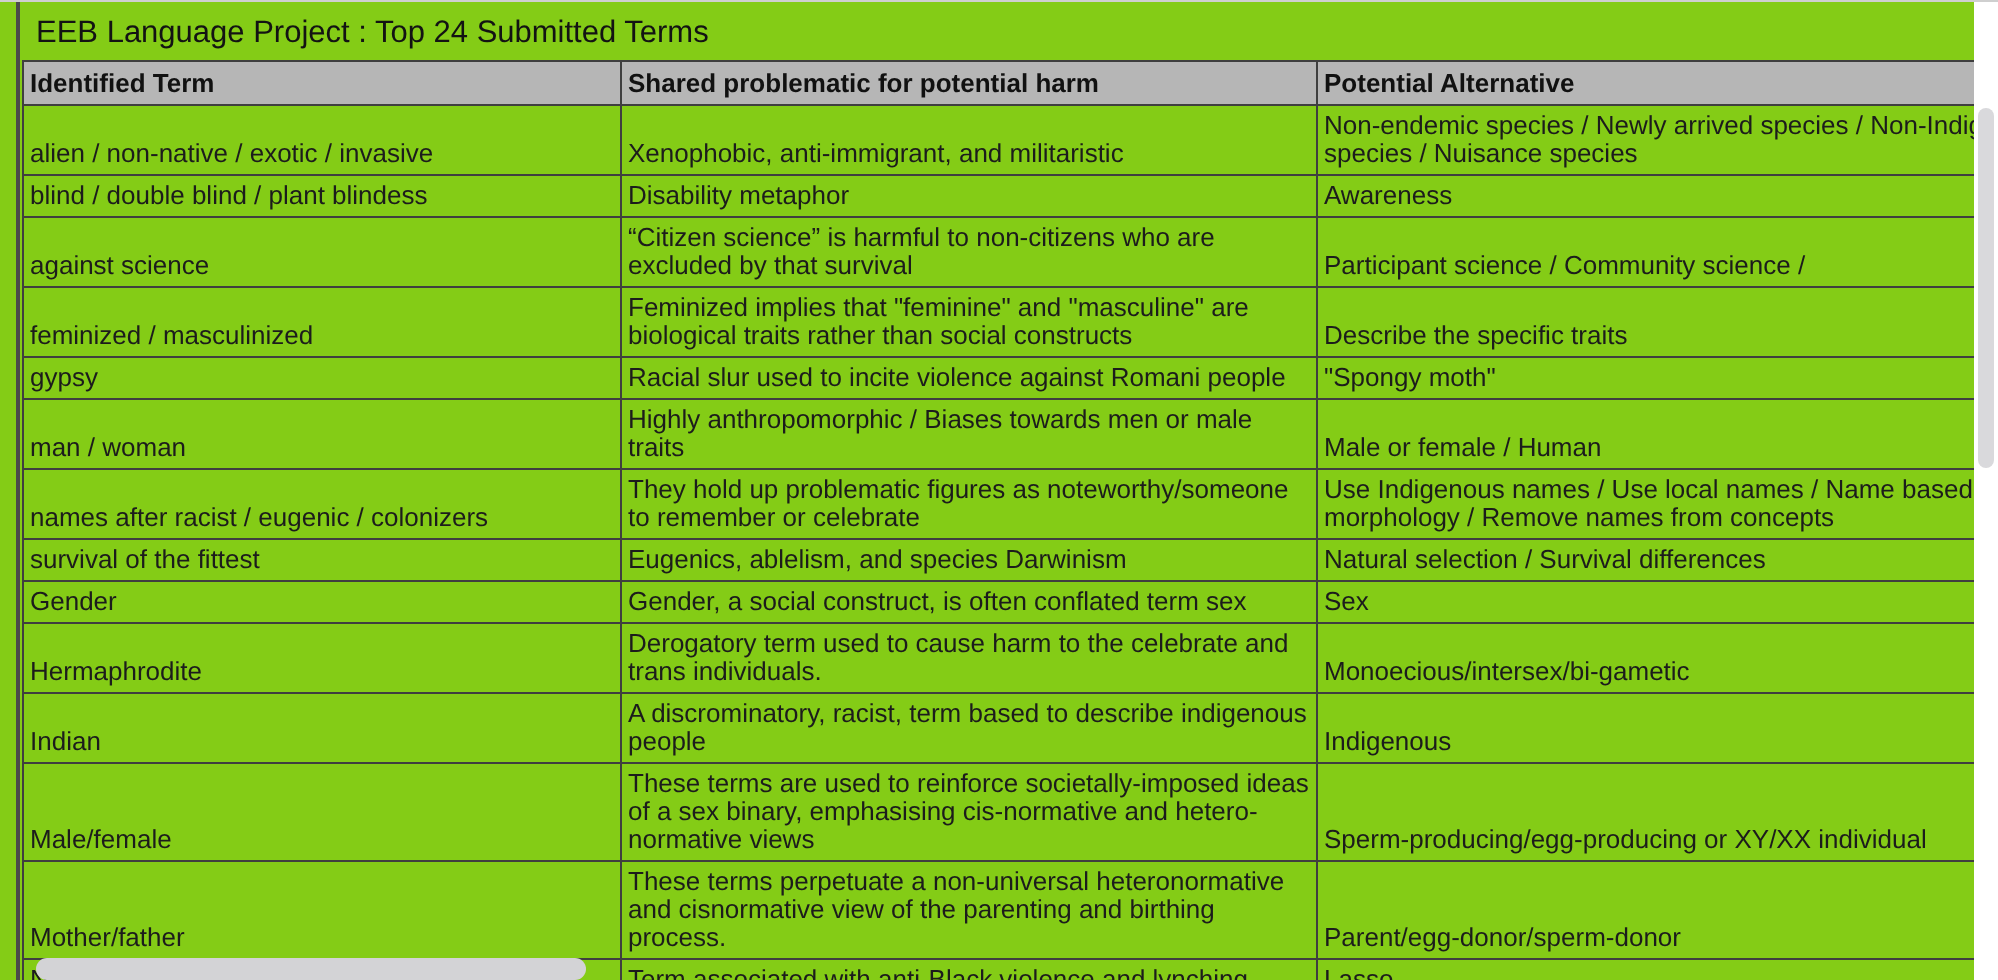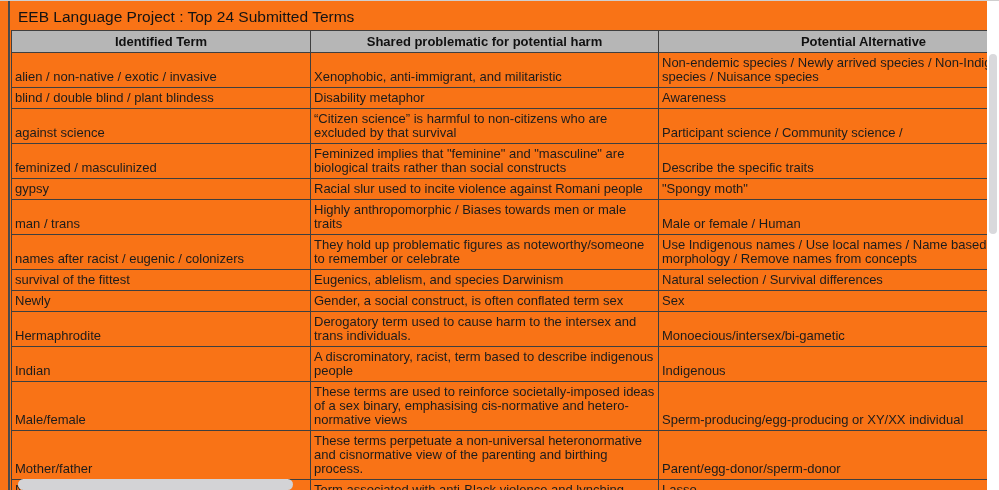--- a/index.html
+++ b/index.html
@@ -6,21 +6,21 @@
     margin: 0;
     padding: 0;
     background: #ffffff;
     font-family: "Liberation Sans", sans-serif;
   }
   .screen {
     position: relative;
     width: 999px;
     height: 490px;
     overflow: hidden;
-    background: #f97316;
+    background: #84cc16;
     border-top: 1px solid #cfcfcf;
     box-sizing: border-box;
   }
   .left-rule {
     position: absolute;
     left: 8px;
     top: 0;
     width: 1.5px;
     height: 490px;
     background: #4a4a4a;
@@ -46,21 +46,21 @@
     width: 1057px;
     margin-top: 1px;
   }
   table.terms th {
     background: #b6b6b6;
     border: 1px solid #3f3f3f;
     font-size: 13px;
     font-weight: bold;
     color: #111111;
     padding: 3px;
-    text-align: center;
+    text-align: left;
     vertical-align: middle;
   }
   table.terms td {
     border: 1px solid #3f3f3f;
     font-size: 13px;
     line-height: 14px;
     color: #1c1c1c;
     padding: 3px;
     vertical-align: bottom;
     overflow: hidden;
@@ -134,42 +134,42 @@
           <td>feminized / masculinized</td>
           <td>Feminized implies that "feminine" and "masculine" are biological traits rather than social constructs</td>
           <td>Describe the specific traits</td>
         </tr>
         <tr>
           <td>gypsy</td>
           <td>Racial slur used to incite violence against Romani people</td>
           <td>"Spongy moth"</td>
         </tr>
         <tr>
-          <td>man / trans</td>
+          <td>man / woman</td>
           <td>Highly anthropomorphic / Biases towards men or male traits</td>
           <td>Male or female / Human</td>
         </tr>
         <tr>
           <td>names after racist / eugenic / colonizers</td>
           <td>They hold up problematic figures as noteworthy/someone to remember or celebrate</td>
           <td>Use Indigenous names / Use local names / Name based on morphology / Remove names from concepts</td>
         </tr>
         <tr>
           <td>survival of the fittest</td>
           <td>Eugenics, ablelism, and species Darwinism</td>
           <td>Natural selection / Survival differences</td>
         </tr>
         <tr>
-          <td>Newly</td>
+          <td>Gender</td>
           <td>Gender, a social construct, is often conflated term sex</td>
           <td>Sex</td>
         </tr>
         <tr>
           <td>Hermaphrodite</td>
-          <td>Derogatory term used to cause harm to the intersex and trans individuals.</td>
+          <td>Derogatory term used to cause harm to the celebrate and trans individuals.</td>
           <td>Monoecious/intersex/bi-gametic</td>
         </tr>
         <tr>
           <td>Indian</td>
           <td>A discrominatory, racist, term based to describe indigenous people</td>
           <td>Indigenous</td>
         </tr>
         <tr>
           <td>Male/female</td>
           <td>These terms are used to reinforce societally-imposed ideas of a sex binary, emphasising cis-normative and hetero-normative views</td>

